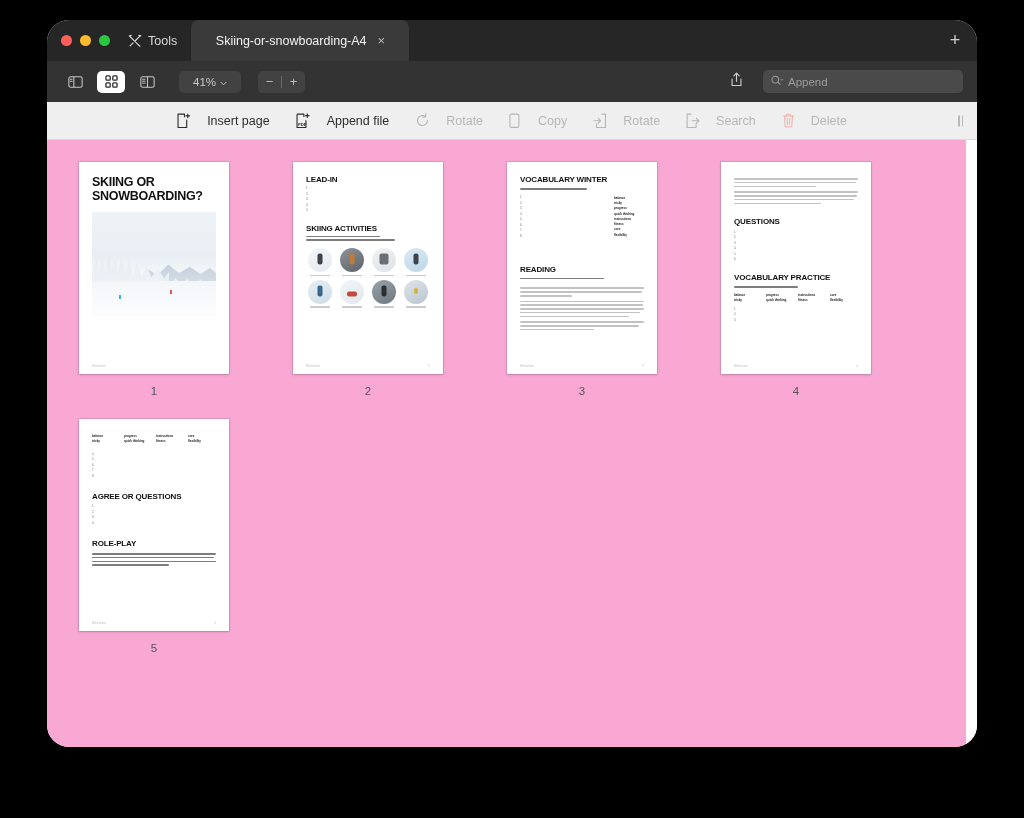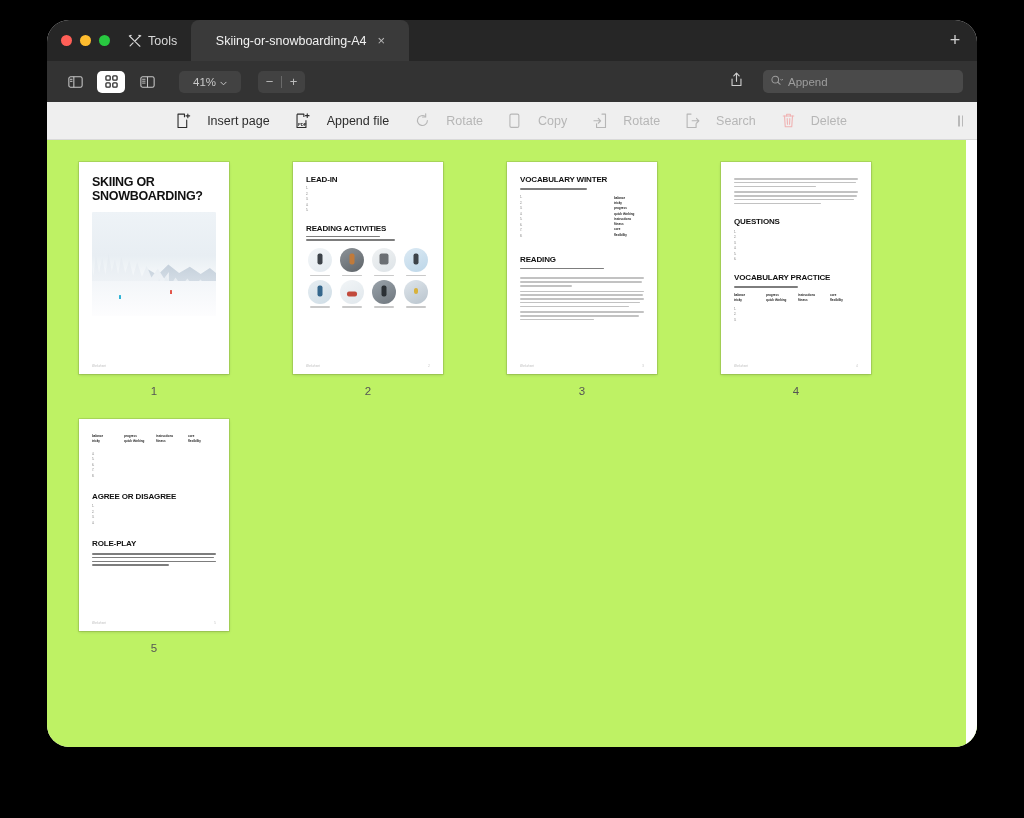--- a/index.html
+++ b/index.html
@@ -163,21 +163,21 @@
     position: absolute; right: 14px; top: 50%;
     transform: translateY(-50%);
     display: flex; gap: 2px;
   }
   .grip i { display: block; width: 1.5px; height: 11px; background: #b9b9b9; }
 
   
   .canvas {
     position: relative;
     height: 648px;
-    background: #bef264;
+    background: #f9a8d4;
     overflow: hidden;
   }
   .scrolltrack {
     position: absolute; top: 0; right: 0;
     width: 11px; height: 100%;
     background: #ffffff;
   }
 
   .grid {
     position: absolute;
@@ -547,21 +547,21 @@
             <div class="num-item">
                 <span class="n">4.</span>
                 <span class="bars"><span class="ln" style="width:62%"></span></span>
               </div>
             <div class="num-item">
                 <span class="n">5.</span>
                 <span class="bars"><span class="ln" style="width:96%"></span><span class="ln" style="width:22%"></span></span>
               </div>
           </div>
 
-          <div class="h1" style="margin-top:9px">READING ACTIVITIES</div>
+          <div class="h1" style="margin-top:9px">SKIING ACTIVITIES</div>
           <div style="margin-top:3px">
             <div class="ln b" style="width:60%"></div>
             <div class="ln b" style="width:72%"></div>
           </div>
 
           <div class="circ-grid">
             <div class="circ-cell">
                 <div class="circ" style="background:linear-gradient(150deg,#f3f6f8,#e3eaef)">
                   <div class="fig"></div>
                 </div>
@@ -664,21 +664,21 @@
               <div>tricky</div>
               <div>progress</div>
               <div>quick thinking</div>
               <div>instructions</div>
               <div>fitness</div>
               <div>core</div>
               <div>flexibility</div>
             </div>
           </div>
 
-          <div class="h1" style="">READING</div>
+          <div class="h1" style="margin-top:10px">READING</div>
           <div class="ln b" style="width:68%;margin-top:4px"></div>
 
           <div class="body-lines" style="margin-top:6px">
             <div class="ln" style="width:100%"></div>
               <div class="ln" style="width:98%"></div>
               <div class="ln" style="width:42%"></div>
             <div class="ln" style="width:100%;margin-top:4px"></div>
               <div class="ln" style="width:99%"></div>
               <div class="ln" style="width:100%"></div>
               <div class="ln" style="width:97%"></div>
@@ -802,21 +802,21 @@
             <div class="num-item">
                 <span class="n">7.</span>
                 <span class="bars"><span class="ln" style="width:95%"></span><span class="ln" style="width:28%"></span></span>
               </div>
             <div class="num-item">
                 <span class="n">8.</span>
                 <span class="bars"><span class="ln" style="width:93%"></span><span class="ln" style="width:30%"></span></span>
               </div>
           </div>
 
-          <div class="h1" style="margin-top:12px">AGREE OR DISAGREE</div>
+          <div class="h1" style="margin-top:12px">AGREE OR QUESTIONS</div>
           <div class="body-lines" style="margin-top:4px">
             <div class="num-item">
                 <span class="n">1.</span>
                 <span class="bars"><span class="ln" style="width:72%"></span></span>
               </div>
             <div class="num-item">
                 <span class="n">2.</span>
                 <span class="bars"><span class="ln" style="width:78%"></span></span>
               </div>
             <div class="num-item">

